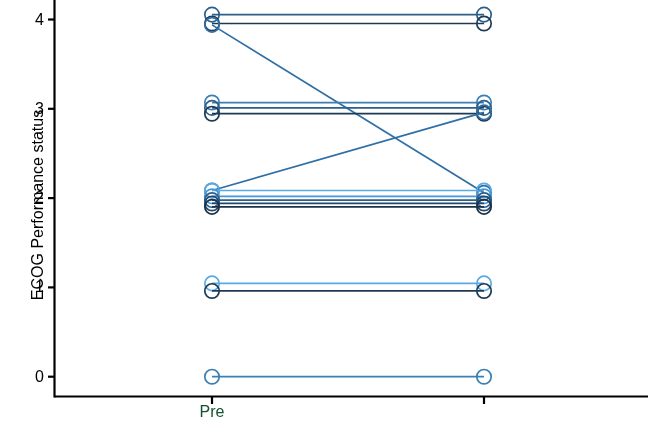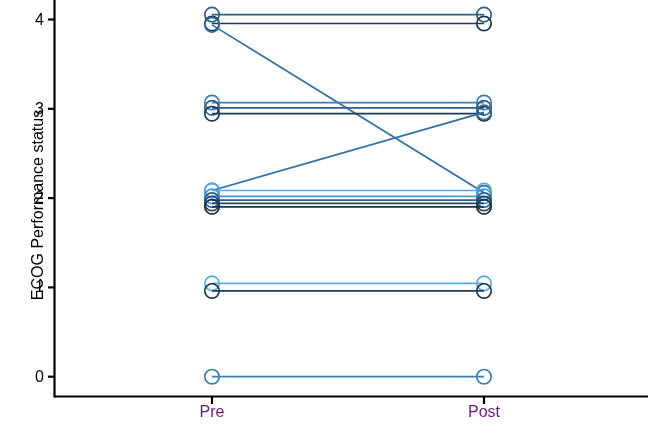--- a/index.html
+++ b/index.html
@@ -24,21 +24,21 @@
   .tick-label{
     position:absolute;
     font-size:16px;
     color:#000000;
     text-align:right;
     width:30px;
   }
   .xtick-label{
     position:absolute;
     font-size:16px;
-    color:#701a75;
+    color:#14532d;
     text-align:center;
     width:90px;
   }
 </style>
 </head>
 <body>
 
 <div id="page">
 
   <svg id="plot-svg" viewBox="0 0 650 424" preserveAspectRatio="none" aria-label="ECOG slopegraph">
@@ -142,15 +142,14 @@
 
   <div class="axis-title" id="y-axis-title">ECOG Performance status</div>
 
   <div class="tick-label" style="left:14px; top:11px;">4</div>
   <div class="tick-label" style="left:14px; top:100px;">3</div>
   <div class="tick-label" style="left:14px; top:189px;">2</div>
   <div class="tick-label" style="left:14px; top:278px;">1</div>
   <div class="tick-label" style="left:14px; top:368px;">0</div>
 
   <div class="xtick-label" style="left:167px; top:403px;">Pre</div>
-  <div class="xtick-label" style="left:439px; top:403px;">Post</div>
 
 </div>
 
 </body></html>

